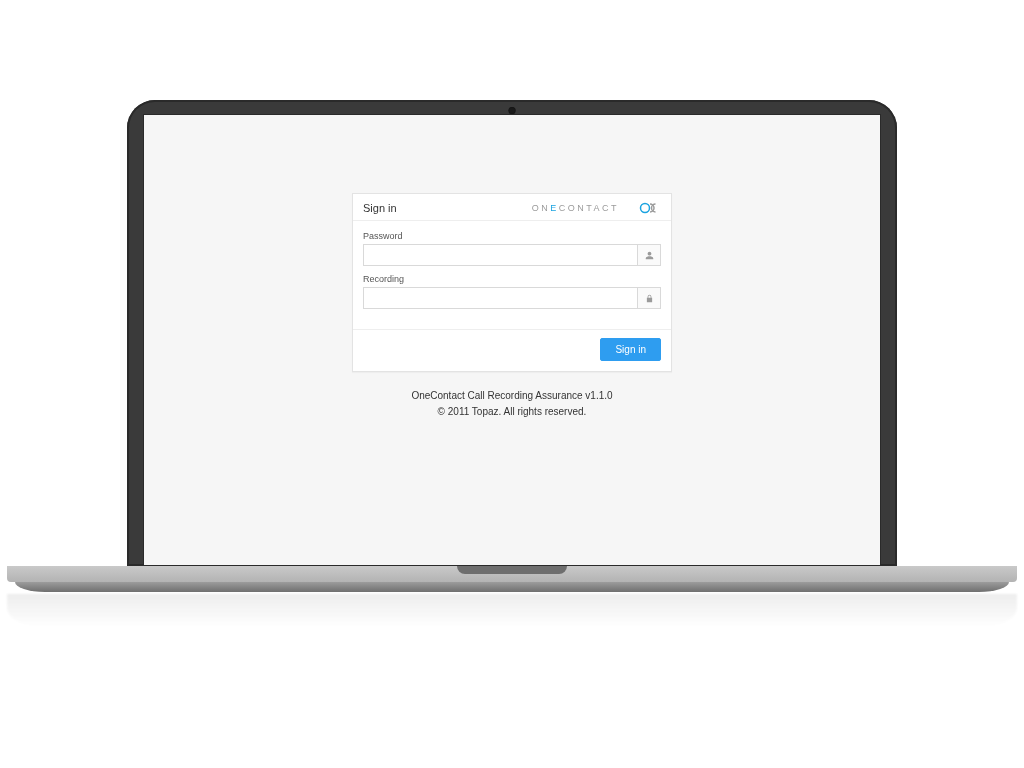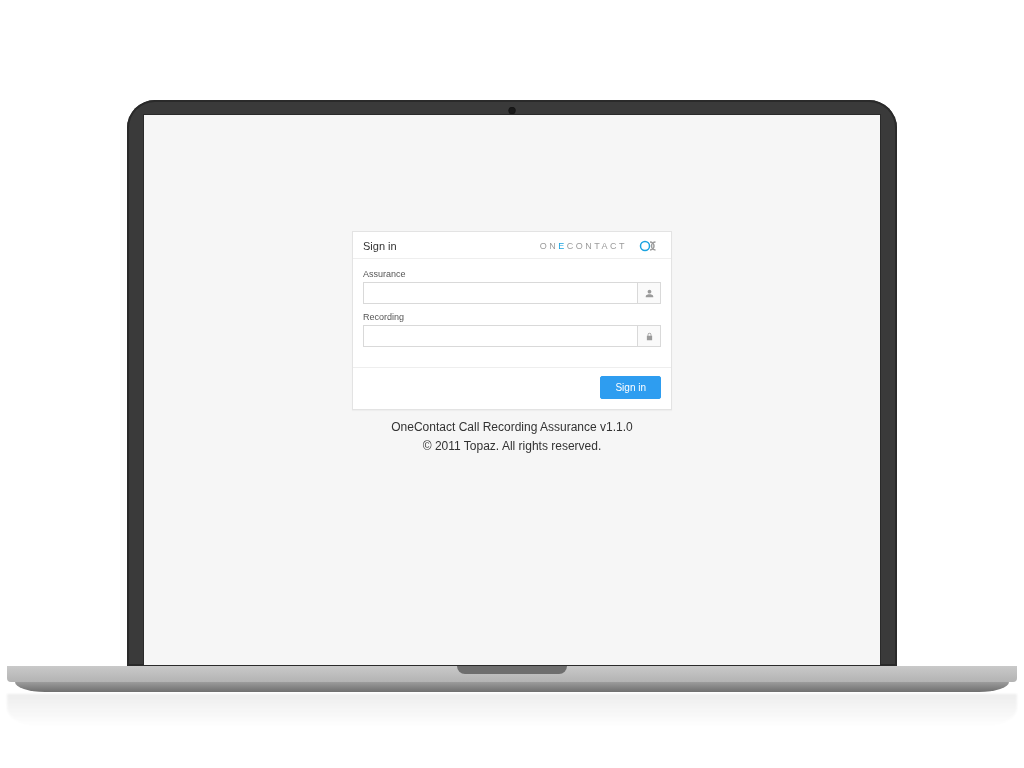--- a/index.html
+++ b/index.html
@@ -46,28 +46,28 @@
       transform: translateX(-50%);
       width: 7px;
       height: 7px;
       background: #1a1a1a;
       border-radius: 50%;
       box-shadow: inset 0 0 1px #000;
     }
 
     .screen {
       background: #f6f6f6;
-      height: 552px;
+      height: 452px;
       border: 1px solid #2a2a2a;
       position: relative;
       display: flex;
       flex-direction: column;
       align-items: center;
       justify-content: flex-start;
-      padding-top: 116px;
+      padding-top: 78px;
     }
 
     .laptop-base {
       position: relative;
       height: 26px;
       margin: 0 -120px;
     }
 
     .base-top {
       height: 16px;
@@ -122,21 +122,21 @@
 
     .panel-title {
       font-size: 11px;
       color: #333;
       font-weight: 400;
     }
 
     .brand {
       display: flex;
       align-items: center;
-      gap: 12px;
+      gap: 20px;
     }
 
     .brand-text {
       font-size: 9px;
       letter-spacing: 2.5px;
       color: #9b9b9b;
       font-weight: 400;
     }
 
     .brand-text .accent {
@@ -210,22 +210,22 @@
       color: #fff;
       border: 1px solid #2e9df0;
       font-size: 10px;
       padding: 5px 14px;
       cursor: pointer;
       border-radius: 2px;
     }
 
     .meta {
       text-align: center;
-      margin-top: 8px;
-      font-size: 12px;
+      margin-top: 16px;
+      font-size: 10px;
       color: #333;
       line-height: 1.6;
     }
   </style>
 </head>
 <body>
 
 <div class="stage">
   <div class="laptop">
 
@@ -248,21 +248,21 @@
                   <path d="M22 4 A8 8 0 0 1 22 20" fill="none" stroke="#9b9b9b" stroke-width="3"></path>
                   <path d="M33 4 A8 8 0 0 0 33 20" fill="none" stroke="#9b9b9b" stroke-width="3"></path>
                 </svg>
               </span>
             </span>
           </div>
 
           <div class="panel-body">
 
             <div class="field">
-              <label class="field-label">Assurance</label>
+              <label class="field-label">Password</label>
               <div class="input-group">
                 <input type="text" value="" style="">
                 <span class="input-addon">
                   <svg viewBox="0 0 24 24">
                       <path d="M12 12c2.7 0 5-2.3 5-5s-2.3-5-5-5-5 2.3-5 5 2.3 5 5 5zm0 2c-3.3 0-10 1.7-10 5v3h20v-3c0-3.3-6.7-5-10-5z"></path>
                     </svg>
                 </span>
               </div>
             </div>
 

